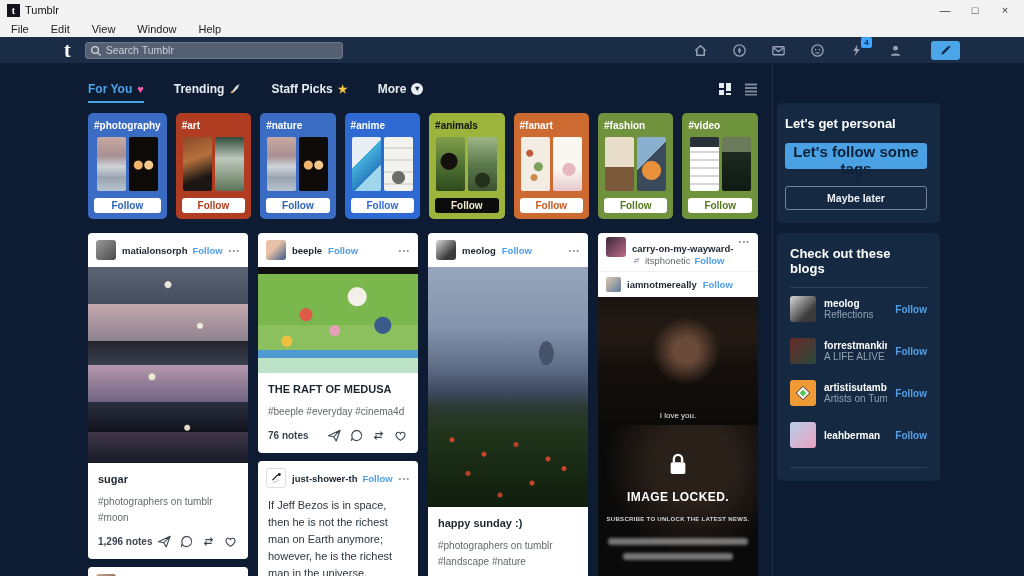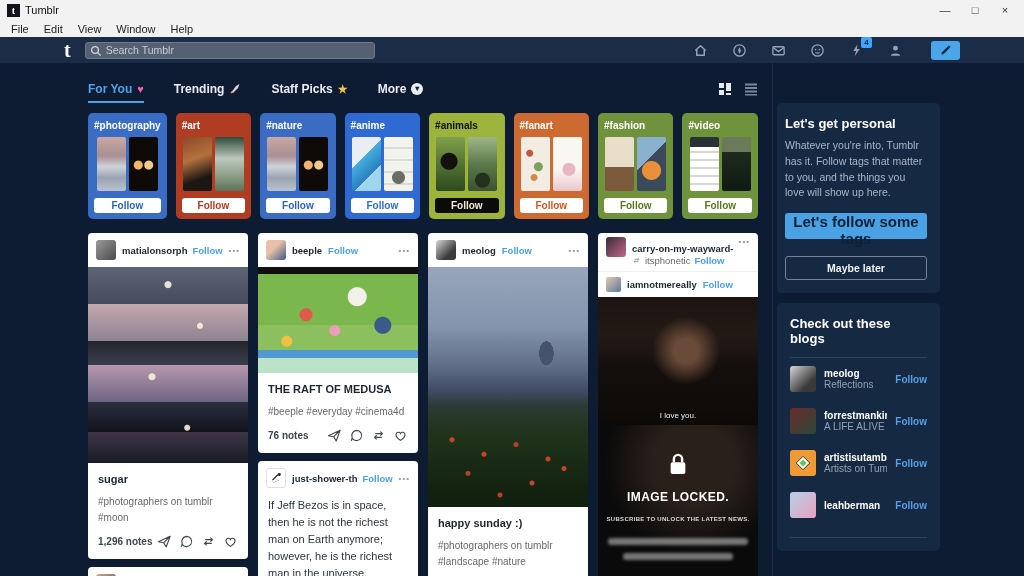--- a/index.html
+++ b/index.html
@@ -7,28 +7,28 @@
   body { font-family:"Liberation Sans", sans-serif; background:#0e1c33; position:relative; }
 
   
   .titlebar { height:20px; background:#f2f2f2; display:flex; align-items:center; padding:0 4px; }
   .tb-icon { width:13px; height:13px; background:#14121c; color:#fff; font-size:10px; font-weight:bold;
              display:flex; align-items:center; justify-content:center; margin:0 5px 0 3px; font-family:"Liberation Serif",serif;}
   .tb-title { font-size:11px; color:#111; }
   .tb-controls { margin-left:auto; display:flex; }
   .tb-btn { width:30px; height:20px; display:flex; align-items:center; justify-content:center;
             font-size:11px; color:#333; cursor:default; }
-  .menubar { height:17px; background:#f2f2f2; display:flex; align-items:center; gap:1px; padding-left:4px; }
+  .menubar { height:17px; background:#f2f2f2; display:flex; align-items:center; gap:8px; padding-left:4px; }
   .menu-item { font-size:11px; color:#222; padding:0 7px; }
 
   
   .navbar { height:26px; background:#1b2c47; display:flex; align-items:center; position:relative; }
   .logo-t { color:#fff; font-family:"Liberation Serif",serif; font-weight:bold; font-size:20px;
             margin-left:64px; line-height:22px; }
-  .search { margin-left:14px; width:290px; height:17px; background:#556173; border:1px solid #6d7889;
+  .search { margin-left:14px; width:258px; height:17px; background:#556173; border:1px solid #6d7889;
             border-radius:3px; color:#e6eaf0; font-size:10.5px; padding:0 4px 0 20px; outline:none; }
   .search::placeholder { color:#c7cdd7; }
   .search-wrap { position:relative; display:flex; align-items:center; }
   .search-icon { position:absolute; left:19px; top:3px; width:12px; height:12px; }
   .nav-icons { position:absolute; right:64px; display:flex; align-items:center; gap:24px; }
   .nav-ic { width:15px; height:15px; position:relative; display:block; }
   .badge { position:absolute; top:-6px; right:-8px; background:#3ea6ff; color:#0a2440; font-size:8px;
            font-weight:bold; width:11px; height:11px; border-radius:2px; display:flex; align-items:center; justify-content:center;}
   .create-btn { width:29px; height:19px; background:#4aa6e8; border-radius:3px; display:flex;
                 align-items:center; justify-content:center; margin-left:4px; }
@@ -496,21 +496,20 @@
             <div class="blur-bar" style="width:110px;"></div>
           </div>
         </article>
       </div>
     </div>
   </div>
 
   <div class="sidebar">
     <div class="sb-card first">
       <div class="sb-title">Let's get personal</div>
-      <div class="sb-body">Whatever you're into, Tumblr has it. Follow tags that matter to you, and the things you love will show up here.</div>
       <button class="sb-primary">Let's follow some tags</button>
       <button class="sb-secondary">Maybe later</button>
     </div>
 
     <div class="sb-card">
       <div class="sb-title">Check out these blogs</div>
       <div class="sb-divider"></div>
 
       <div class="blog-row">
         <div class="blog-av av-sb-meolog"></div>

